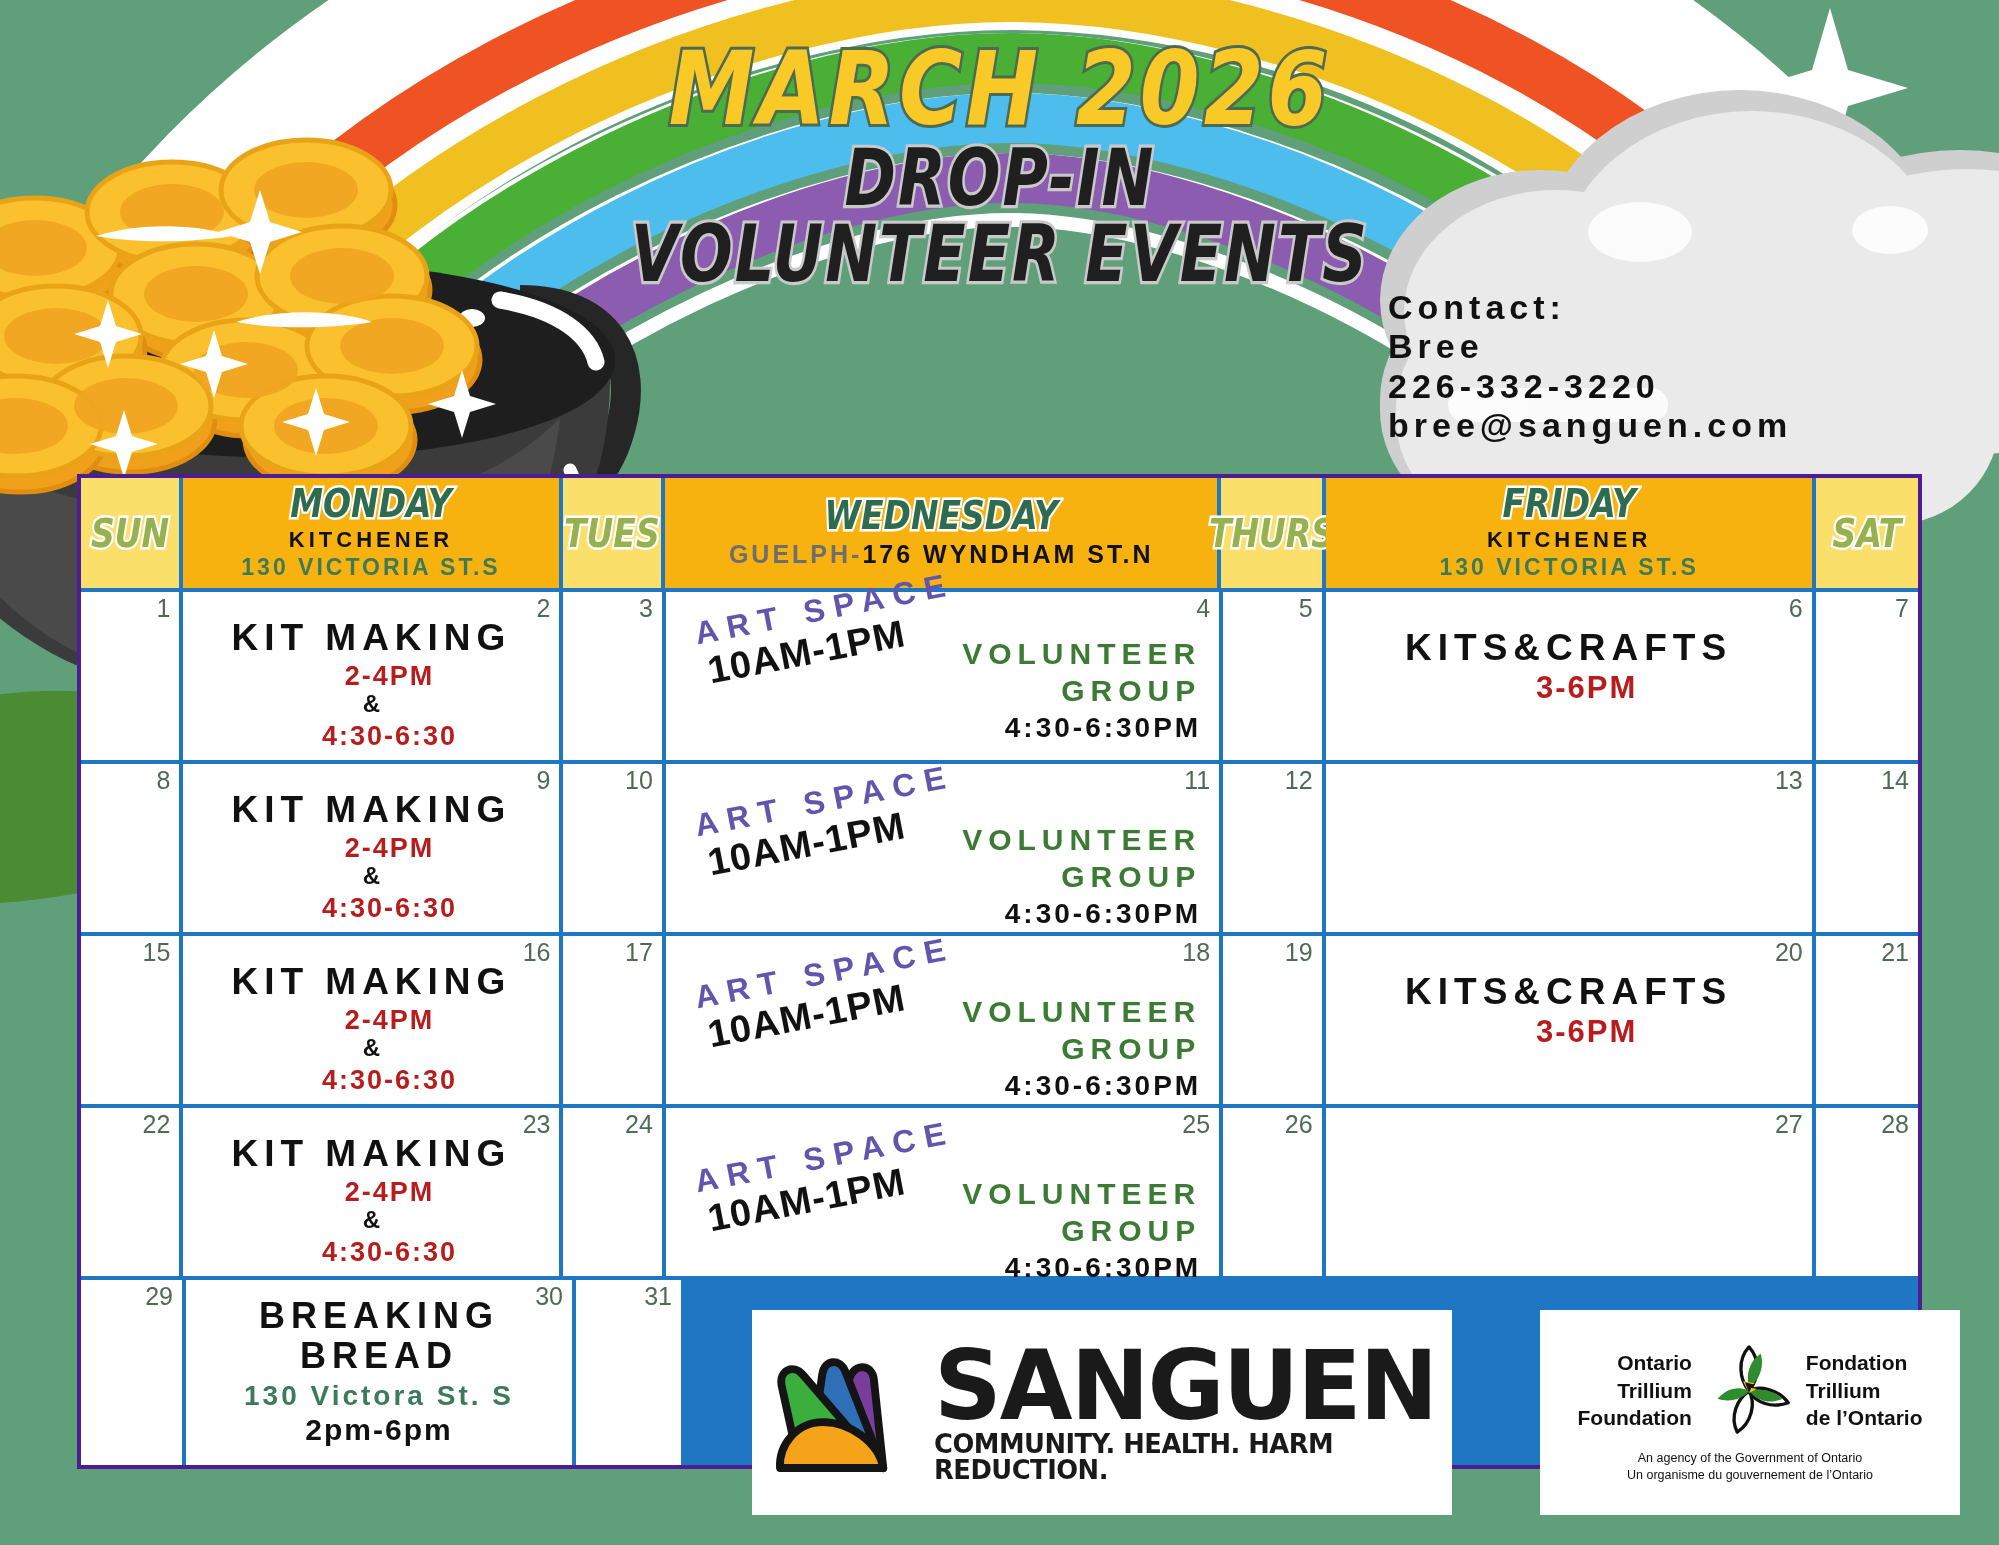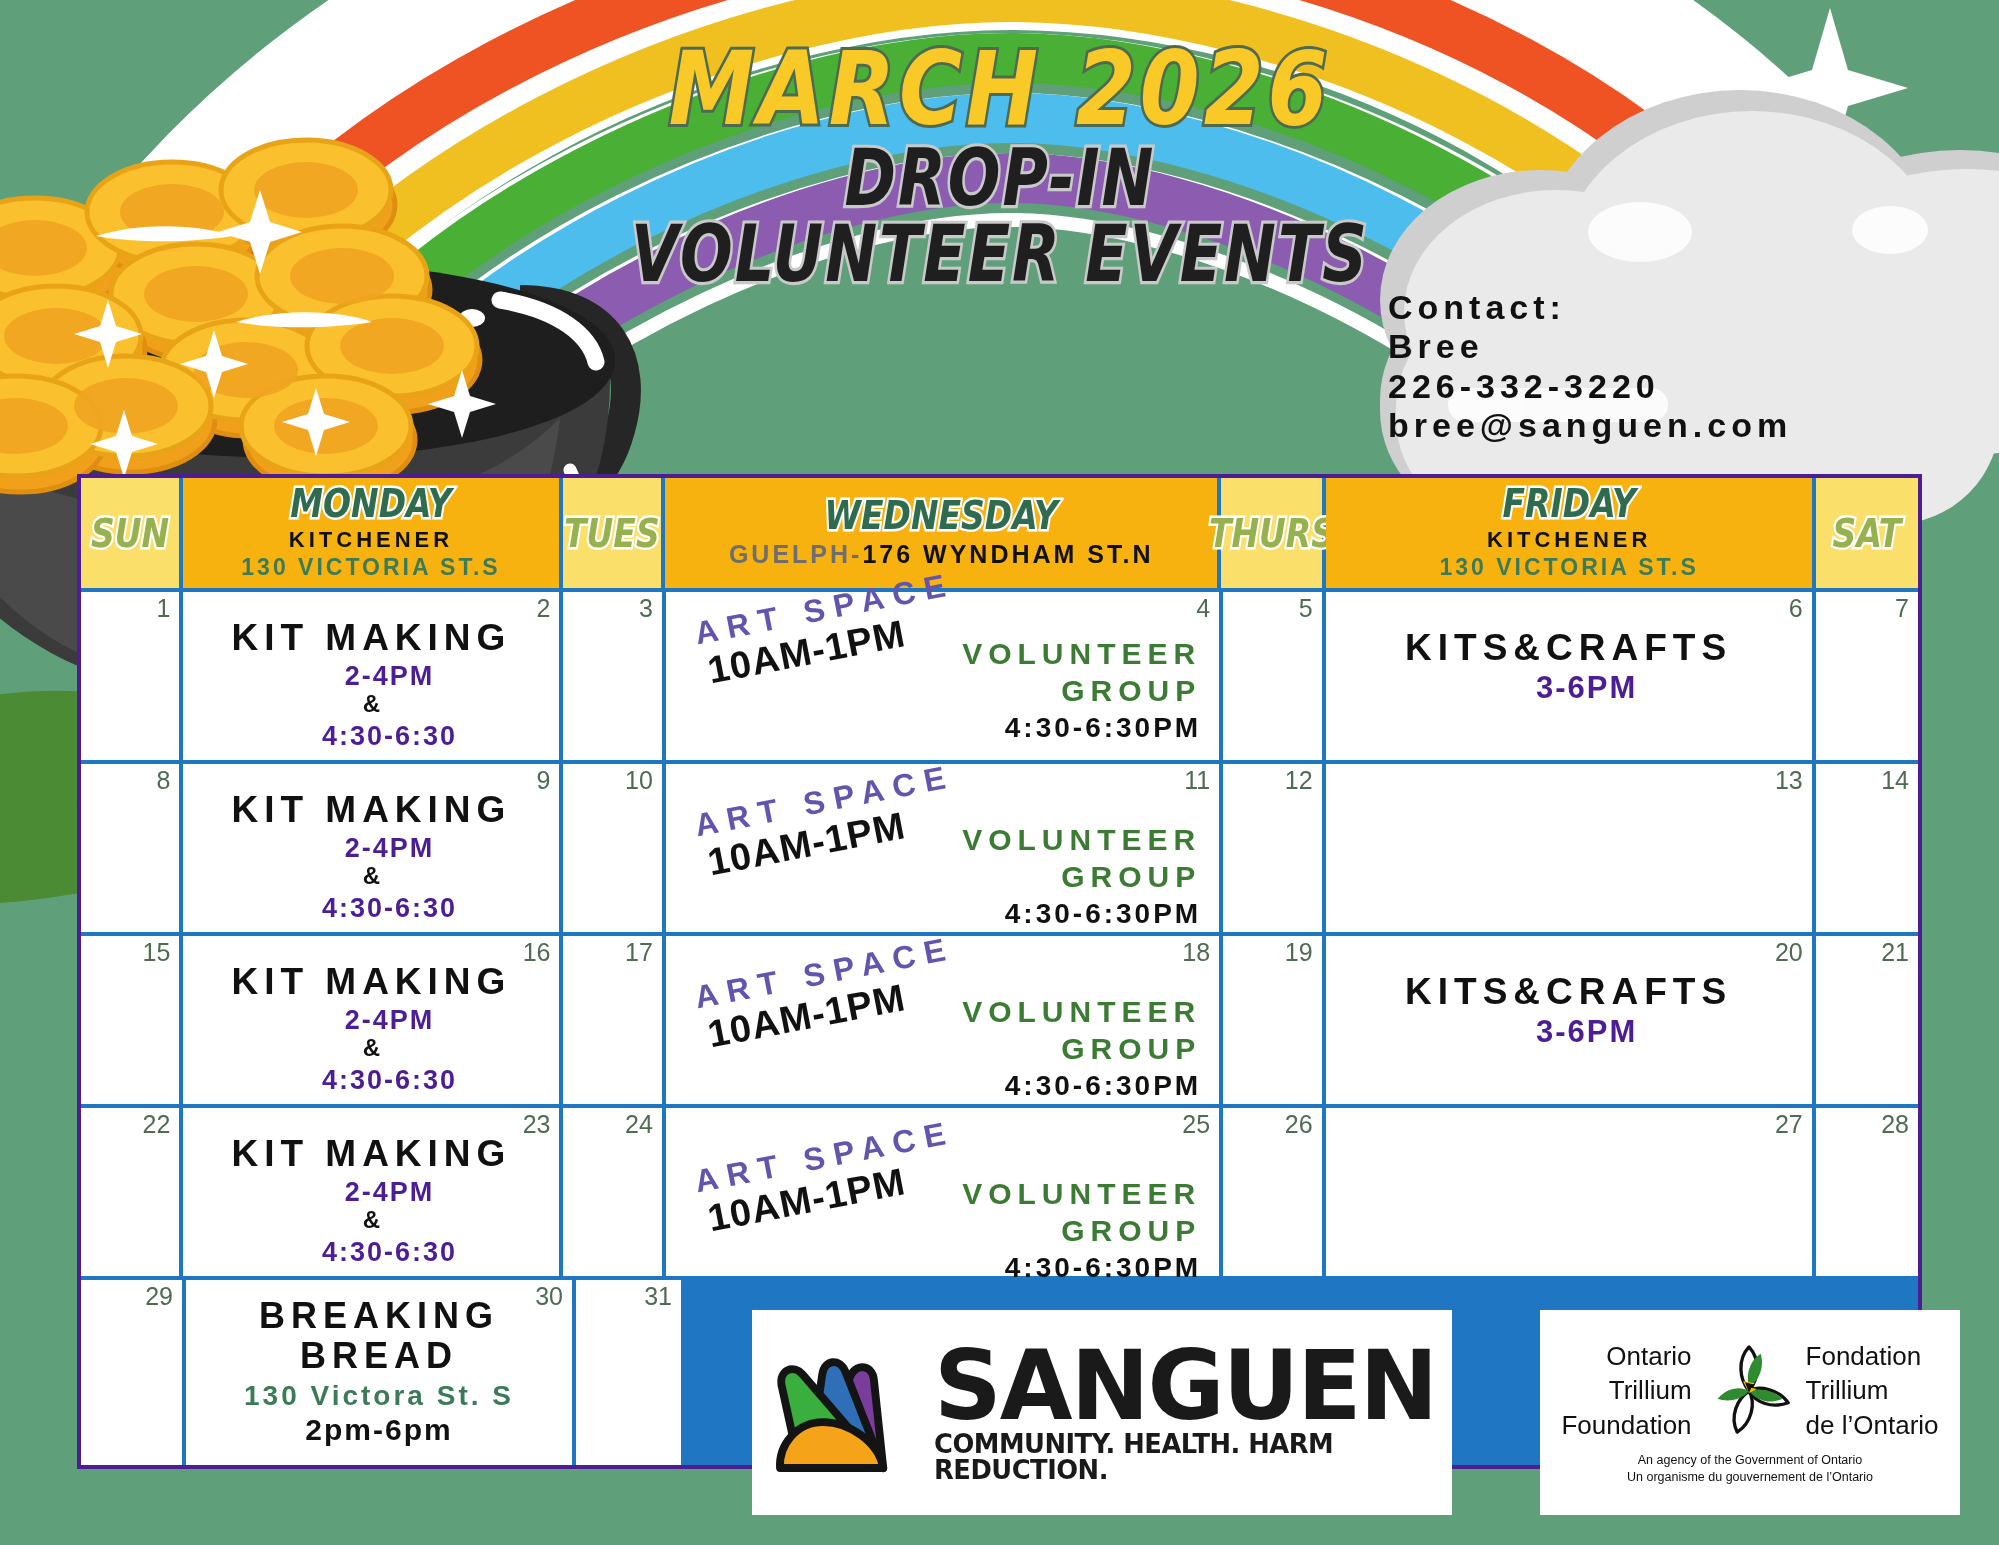--- a/index.html
+++ b/index.html
@@ -98,21 +98,21 @@
   .brow.last .cell{height:185px;}
   .daynum{
     position:absolute;top:4px;right:9px;
     font-size:25px;color:#4F6B54;font-family:"Liberation Sans",sans-serif;
     line-height:1;
   }
   .ev{position:absolute;left:0;right:0;top:26px;text-align:center;}
   .ev-title{
     font-size:37px;font-weight:bold;letter-spacing:6px;color:#111;line-height:1.08;
   }
-  .ev-sub{font-size:27px;font-weight:bold;letter-spacing:2px;color:#4c1d95;line-height:1.12;margin-top:3px;margin-left:36px;}
+  .ev-sub{font-size:27px;font-weight:bold;letter-spacing:2px;color:#b91c1c;line-height:1.12;margin-top:3px;margin-left:36px;}
   .ev-amp{font-size:24px;font-weight:bold;color:#111;line-height:1.1;}
 
   
   .wed-inner{position:absolute;inset:0;}
   .artspace{
     position:absolute;left:26px;top:26px;transform:rotate(-11deg);transform-origin:left top;
   }
   .art-l1{font-size:32px;font-weight:bold;letter-spacing:9px;color:#6355AE;line-height:1.0;}
   .art-l2{font-size:38px;font-weight:bold;letter-spacing:1px;color:#111;line-height:1.0;margin-top:4px;margin-left:6px;}
   .volgrp{position:absolute;right:18px;top:44px;text-align:right;}
@@ -136,21 +136,21 @@
   }
   .sanguen-tag{
     font-family:"DejaVu Sans",sans-serif;font-weight:bold;font-size:26px;color:#1A1A1A;
     letter-spacing:-0.5px;line-height:1;margin-top:2px;transform:scaleX(0.99);transform-origin:left;
   }
   .otf-box{
     position:absolute;left:1540px;top:1310px;width:420px;height:205px;background:#fff;z-index:9;
     display:flex;flex-direction:column;align-items:center;justify-content:center;
   }
   .otf-main{display:flex;align-items:center;gap:8px;}
-  .otf-l,.otf-r{font-size:26px;color:#111;line-height:1.32;font-family:"Liberation Sans",sans-serif;}
+  .otf-l,.otf-r{font-size:21px;color:#111;line-height:1.32;font-family:"Liberation Sans",sans-serif;font-weight:bold;}
   .otf-l{text-align:right;}
   .otf-r{text-align:left;}
   .otf-foot{margin-top:10px;text-align:center;font-size:12.5px;color:#111;line-height:1.35;}
 </style>
 </head>
 <body>
 
 <div class="stage">
 
   <svg class="bg-svg" viewBox="0 0 1999 1545">

